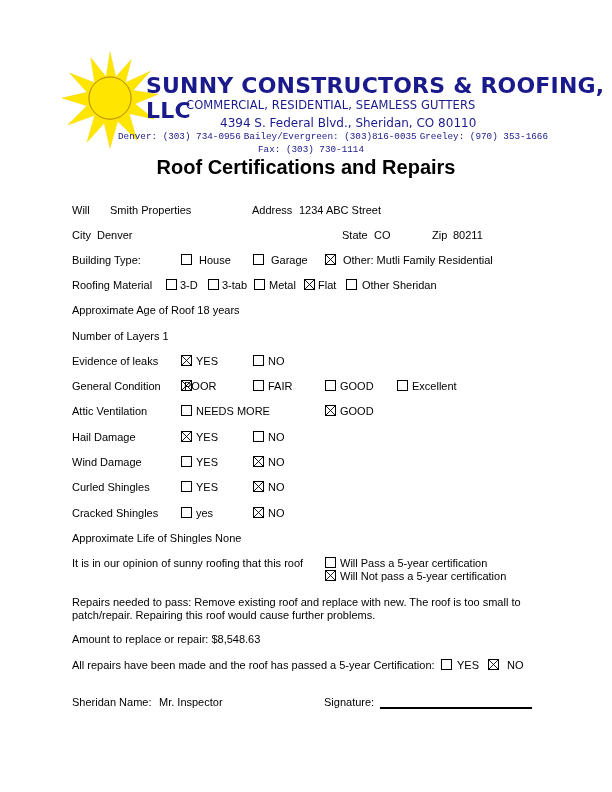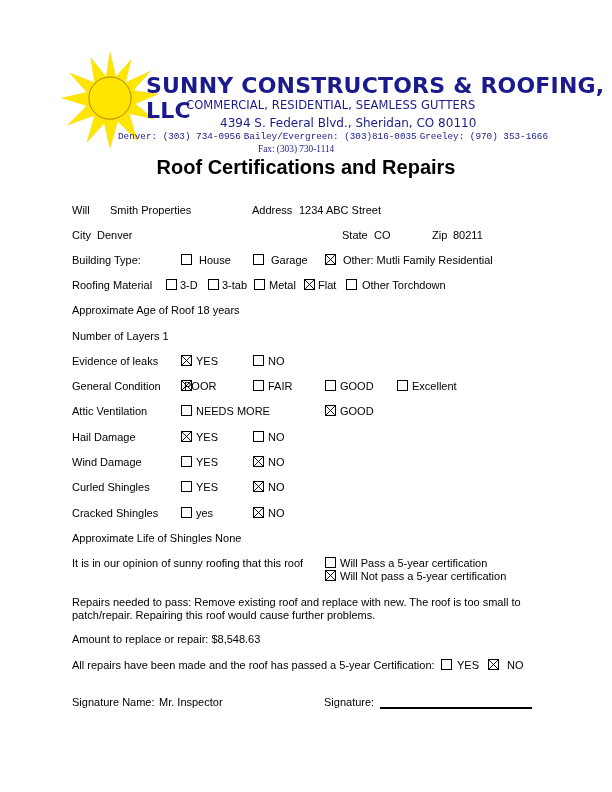--- a/index.html
+++ b/index.html
@@ -8,21 +8,21 @@
 
   .abs { position: absolute; white-space: nowrap; }
 
   
   .sun { position: absolute; left: 62px; top: 52px; width: 96px; height: 96px; }
   .co-name { position: absolute; left: 146px; top: 73px; font-family: "DejaVu Sans", sans-serif; font-weight: bold; font-size: 22px; color: #1a1a8c; letter-spacing: 0.2px; }
   .co-sub { position: absolute; left: 186px; top: 98px; font-family: "DejaVu Sans", sans-serif; font-size: 11.5px; color: #1a1a8c; letter-spacing: 0.1px; }
   .co-addr { position: absolute; left: 220px; top: 116px; font-family: "DejaVu Sans", sans-serif; font-size: 12px; color: #1a1a8c; }
   .co-phones { position: absolute; left: 118px; top: 130px; font-family: "DejaVu Sans", sans-serif; font-size: 9.3px; color: #1a1a8c; }
   .co-phones span { margin-right: 0; font-family: Liberation Mono, monospace; }
-  .co-fax { position: absolute; left: 258px; top: 144px; font-family: Liberation Serif, serif; font-size: 9.3px; color: #1a1a8c; }
+  .co-fax { position: absolute; left: 258px; top: 144px; font-family: Liberation Mono, monospace; font-size: 9.3px; color: #1a1a8c; }
 
   .title { position: absolute; left: 0; width: 612px; top: 156px; text-align: center; font-size: 20px; font-weight: bold; }
 
   
   .lbl { font-size: 11px; }
   .cb { position: absolute; width: 11px; height: 11px; border: 1px solid #000; background: #fff; }
   .cb svg { position: absolute; left: 0; top: 0; width: 9px; height: 9px; }
 
   .sig-line { position: absolute; left: 380px; top: 707px; width: 152px; height: 2px; background: #000; }
 </style>
@@ -79,21 +79,21 @@
 <span class="cb" style="left:254px;top:279px" aria-checked="false"></span>
 <span class="abs lbl" style="left:269px;top:279px">Metal</span>
 <span class="cb" style="left:304px;top:279px" aria-checked="true">
     <svg viewBox="0 0 9 9">
       <line x1="0" y1="0" x2="9" y2="9" stroke="#000" stroke-width="0.9"></line>
       <line x1="9" y1="0" x2="0" y2="9" stroke="#000" stroke-width="0.9"></line>
     </svg>
   </span>
 <span class="abs lbl" style="left:318px;top:279px">Flat</span>
 <span class="cb" style="left:346px;top:279px" aria-checked="false"></span>
-<span class="abs lbl" style="left:362px;top:279px">Other  Torchdown</span>
+<span class="abs lbl" style="left:362px;top:279px">Other  Sheridan</span>
 
 <span class="abs lbl" style="left:72px;top:304px">Approximate Age of Roof 18 years</span>
 <span class="abs lbl" style="left:72px;top:330px">Number of Layers  1</span>
 
 <span class="abs lbl" style="left:72px;top:355px">Evidence of leaks</span>
 <span class="cb" style="left:181px;top:355px" aria-checked="true">
     <svg viewBox="0 0 9 9">
       <line x1="0" y1="0" x2="9" y2="9" stroke="#000" stroke-width="0.9"></line>
       <line x1="9" y1="0" x2="0" y2="9" stroke="#000" stroke-width="0.9"></line>
     </svg>
@@ -194,16 +194,16 @@
 <span class="cb" style="left:441px;top:659px" aria-checked="false"></span>
 <span class="abs lbl" style="left:457px;top:659px">YES</span>
 <span class="cb" style="left:488px;top:659px" aria-checked="true">
     <svg viewBox="0 0 9 9">
       <line x1="0" y1="0" x2="9" y2="9" stroke="#000" stroke-width="0.9"></line>
       <line x1="9" y1="0" x2="0" y2="9" stroke="#000" stroke-width="0.9"></line>
     </svg>
   </span>
 <span class="abs lbl" style="left:507px;top:659px">NO</span>
 
-<span class="abs lbl" style="left:72px;top:696px">Signature Name:</span>
+<span class="abs lbl" style="left:72px;top:696px">Sheridan Name:</span>
 <span class="abs lbl" style="left:159px;top:696px">Mr. Inspector</span>
 <span class="abs lbl" style="left:324px;top:696px">Signature:</span>
 <div class="sig-line"></div>
 
 </body></html>

